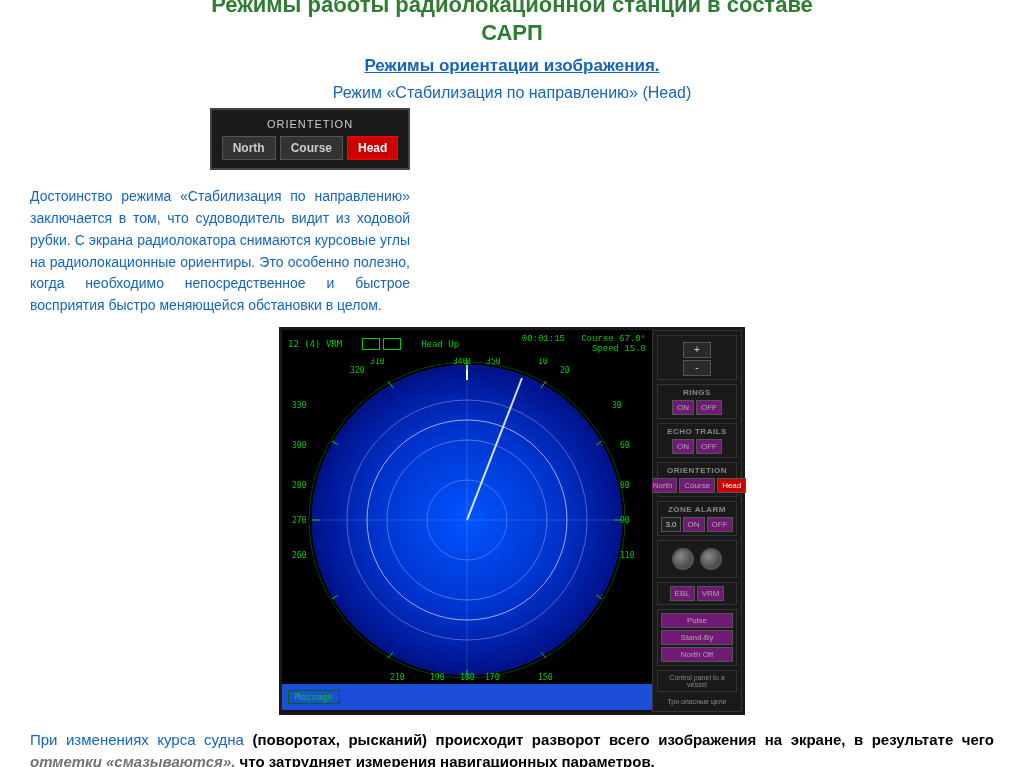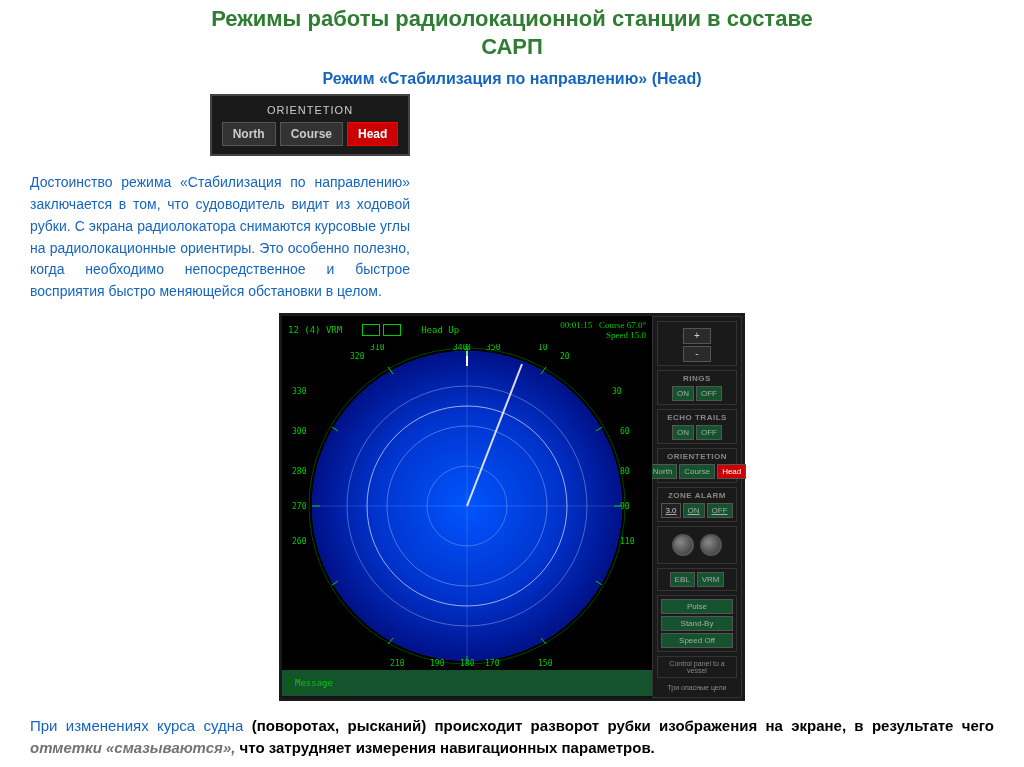--- a/index.html
+++ b/index.html
@@ -36,21 +36,21 @@
       font-size: 17px;
       font-weight: bold;
       color: #1565c0;
       text-decoration: underline;
       margin-bottom: 2px;
     }
 
     .subtitle-mode {
       text-align: center;
       font-size: 16px;
-      font-weight: bold;
+      font-weight: normal;
       color: #1565c0;
     }
 
     .content-row {
       display: flex;
       flex-direction: column;
       gap: 10px;
       flex: 1;
     }
 
@@ -143,21 +143,21 @@
       font-weight: bold;
     }
 
     .ctrl-row {
       display: flex;
       gap: 2px;
       justify-content: center;
     }
 
     .ctrl-btn {
-      background: #14532d;
+      background: #701a75;
       color: #aaa;
       border: 1px solid #555;
       font-size: 8px;
       padding: 2px 4px;
       cursor: pointer;
     }
 
     .ctrl-btn.active-red {
       background: #cc0000;
       color: #fff;
@@ -215,21 +215,21 @@
     .radar-info-text {
       color: #00cc00;
       font-size: 9px;
       font-family: monospace;
     }
 
     .radar-info-right {
       margin-left: auto;
       color: #00cc00;
       font-size: 9px;
-      font-family: Liberation Serif, serif;
+      font-family: Liberation Mono, monospace;
       text-align: right;
     }
 
     
     .radar-canvas {
       position: absolute;
       top: 28px;
       left: 8px;
       right: 8px;
       bottom: 28px;
@@ -240,21 +240,21 @@
       height: 100%;
     }
 
     
     .radar-bottom-bar {
       position: absolute;
       bottom: 0;
       left: 0;
       right: 0;
       height: 26px;
-      background: #14532d;
+      background: #1d4ed8;
       display: flex;
       align-items: center;
       padding: 0 6px;
     }
 
     .radar-message-box {
       border: 1px solid #006600;
       color: #00cc00;
       font-size: 9px;
       font-family: monospace;
@@ -288,20 +288,21 @@
 </head>
 <body>
 
 <div class="page-container">
 
   <div class="main-title">
     <span>Режимы работы радиолокационной станции в составе</span><br>
     <span>САРП</span>
   </div>
 
+  <div class="subtitle-orientation">Режимы ориентации изображения.</div>
 
   <div class="subtitle-mode">Режим «Стабилизация по направлению» (Head)</div>
 
   <div class="content-row">
 
     <div class="left-panel">
 
       <div style="display:flex; justify-content:flex-end; margin-bottom:2px;">
         <div class="orientation-box">
           <div class="orientation-box-title">ORIENTETION</div>
@@ -460,21 +461,21 @@
             <div class="ctrl-title">ORIENTETION</div>
             <div class="ctrl-row">
               <button class="ctrl-btn">North</button>
               <button class="ctrl-btn">Course</button>
               <button class="ctrl-btn active-red">Head</button>
             </div>
           </div>
 
           <div class="ctrl-section">
             <div class="ctrl-title">ZONE ALARM</div>
-            <div class="ctrl-row" style="align-items:center;text-decoration:underline;">
+            <div class="ctrl-row" style="align-items:center;">
               <div style="border:1px solid #555;background:#222;color:#ccc;font-size:8px;padding:2px 3px;">3.0</div>
               <button class="ctrl-btn">ON</button>
               <button class="ctrl-btn">OFF</button>
             </div>
           </div>
 
           <div class="ctrl-section">
             <div style="display:flex;gap:6px;justify-content:center;padding:4px 0;">
               <div style="width:22px;height:22px;border-radius:50%;background:radial-gradient(circle at 35% 35%, #888, #333);border:2px solid #555;"></div>
               <div style="width:22px;height:22px;border-radius:50%;background:radial-gradient(circle at 35% 35%, #888, #333);border:2px solid #555;"></div>
@@ -484,31 +485,31 @@
           <div class="ctrl-section">
             <div class="ctrl-row">
               <button class="ctrl-btn">EBL</button>
               <button class="ctrl-btn">VRM</button>
             </div>
           </div>
 
           <div class="ctrl-section">
             <button class="ctrl-btn" style="width:100%;margin-bottom:2px;">Pulse</button>
             <button class="ctrl-btn" style="width:100%;margin-bottom:2px;">Stand-By</button>
-            <button class="ctrl-btn" style="width:100%;">Speed Off</button>
+            <button class="ctrl-btn" style="width:100%;">North Off</button>
           </div>
 
           <div class="ctrl-section">
             <div style="color:#888;font-size:7px;text-align:center;">Control panel to a vessel</div>
           </div>
 
           <div style="color:#888;font-size:7px;text-align:center;padding:2px;">Три опасные цели</div>
         </div>
       </div>
     </div>
 
   </div>
 
   <div class="bottom-text">
-    <span class="highlight-blue">При изменениях курса судна</span><strong> (поворотах, рысканий) происходит разворот рубки изображения на экране, в результате чего </strong><span class="highlight-orange">отметки «смазываются»,</span><strong> что затрудняет измерения навигационных параметров.</strong>
+    <span class="highlight-blue">При изменениях курса судна</span><strong> (поворотах, рысканий) происходит разворот всего изображения на экране, в результате чего </strong><span class="highlight-orange">отметки «смазываются»,</span><strong> что затрудняет измерения навигационных параметров.</strong>
   </div>
 
 </div>
 
 </body></html>

